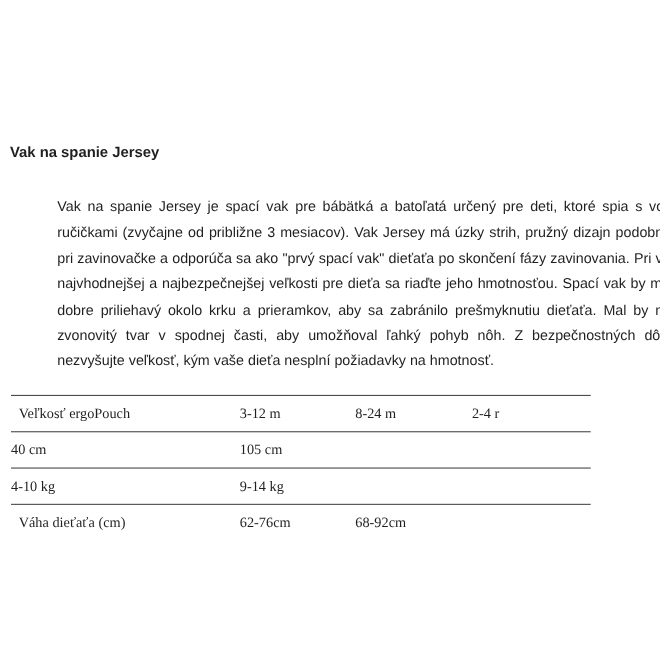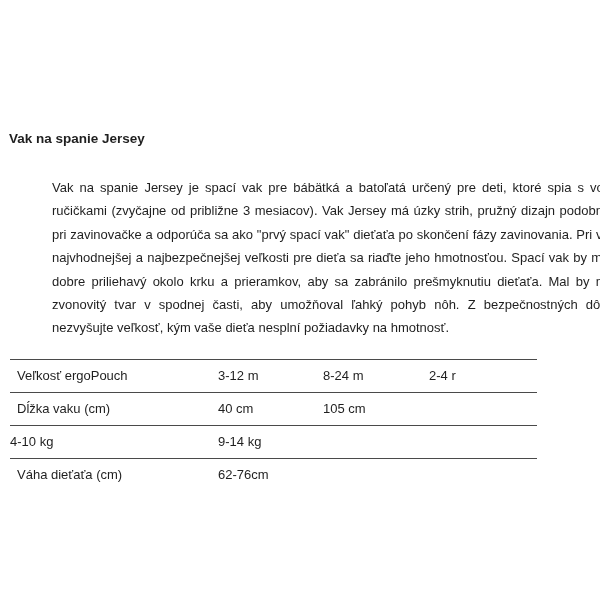--- a/index.html
+++ b/index.html
@@ -34,20 +34,21 @@
     margin-left: 1px;
     width: 527px;
   }
   .size-table .t-row {
     display: grid;
     grid-template-columns: 208px 105px 106px 1fr;
     align-items: center;
     height: 33px;
     border-top: 1.5px solid #4a4a4a;
     font-size: 13px;
+    font-family: Liberation Serif, serif;
   }
   .size-table .t-cell-label {
     padding-left: 7px;
   }
   .size-table .t-cell-value {
     padding-left: 0;
   }
 </style>
 </head>
 <body>
@@ -61,32 +62,32 @@
   <div class="size-table">
 
     <div class="t-row">
       <div class="t-cell-label">Veľkosť ergoPouch</div>
       <div class="t-cell-value">3-12 m</div>
       <div class="t-cell-value">8-24 m</div>
       <div class="t-cell-value">2-4 r</div>
     </div>
 
     <div class="t-row">
-      <div class="t-cell-label">Dĺžka vaku (cm)</div>
       <div class="t-cell-value">40 cm</div>
       <div class="t-cell-value">105 cm</div>
     </div>
 
     <div class="t-row">
       <div class="t-cell-value">4-10 kg</div>
       <div class="t-cell-value">9-14 kg</div>
       <div class="t-cell-value"></div>
     </div>
 
     <div class="t-row">
       <div class="t-cell-label">Váha dieťaťa (cm)</div>
       <div class="t-cell-value">62-76cm</div>
+      <div class="t-cell-value">68-92cm</div>
       <div class="t-cell-value"></div>
     </div>
 
   </div>
 
 </div>
 
 </body></html>

